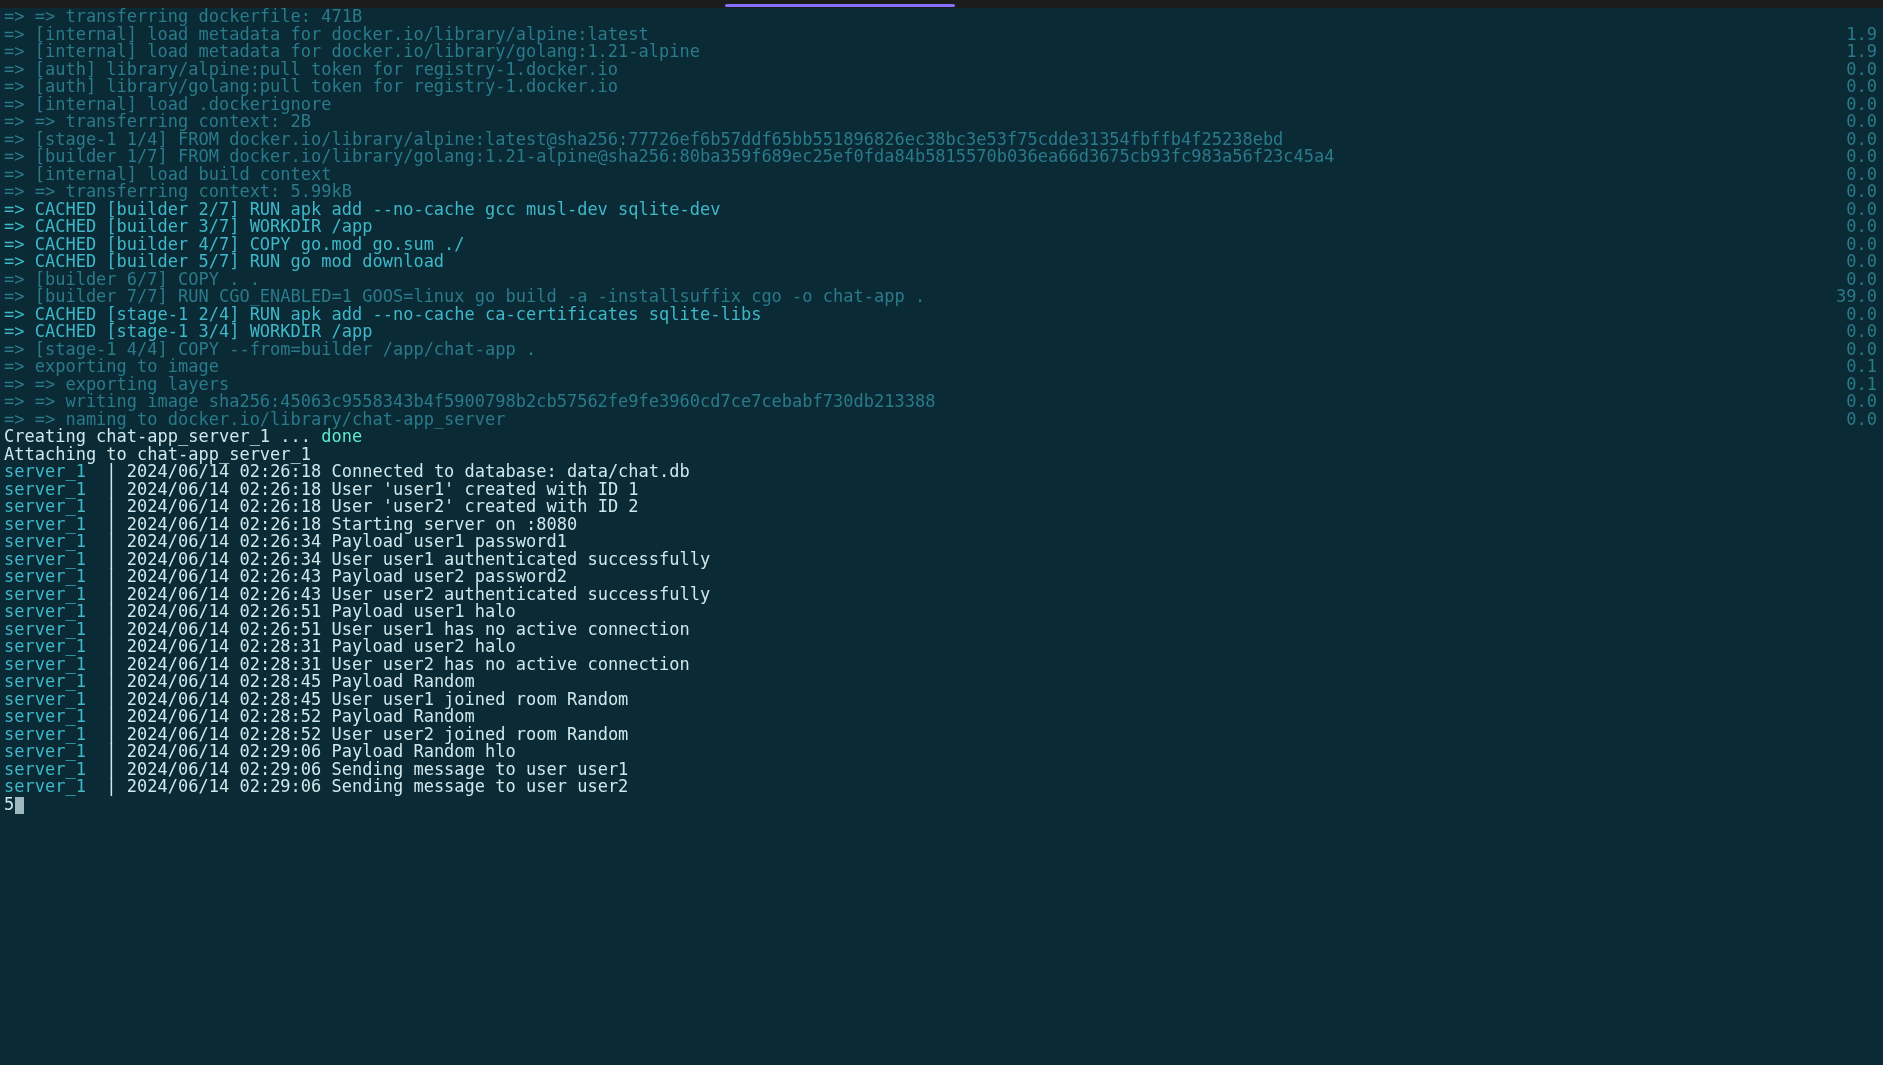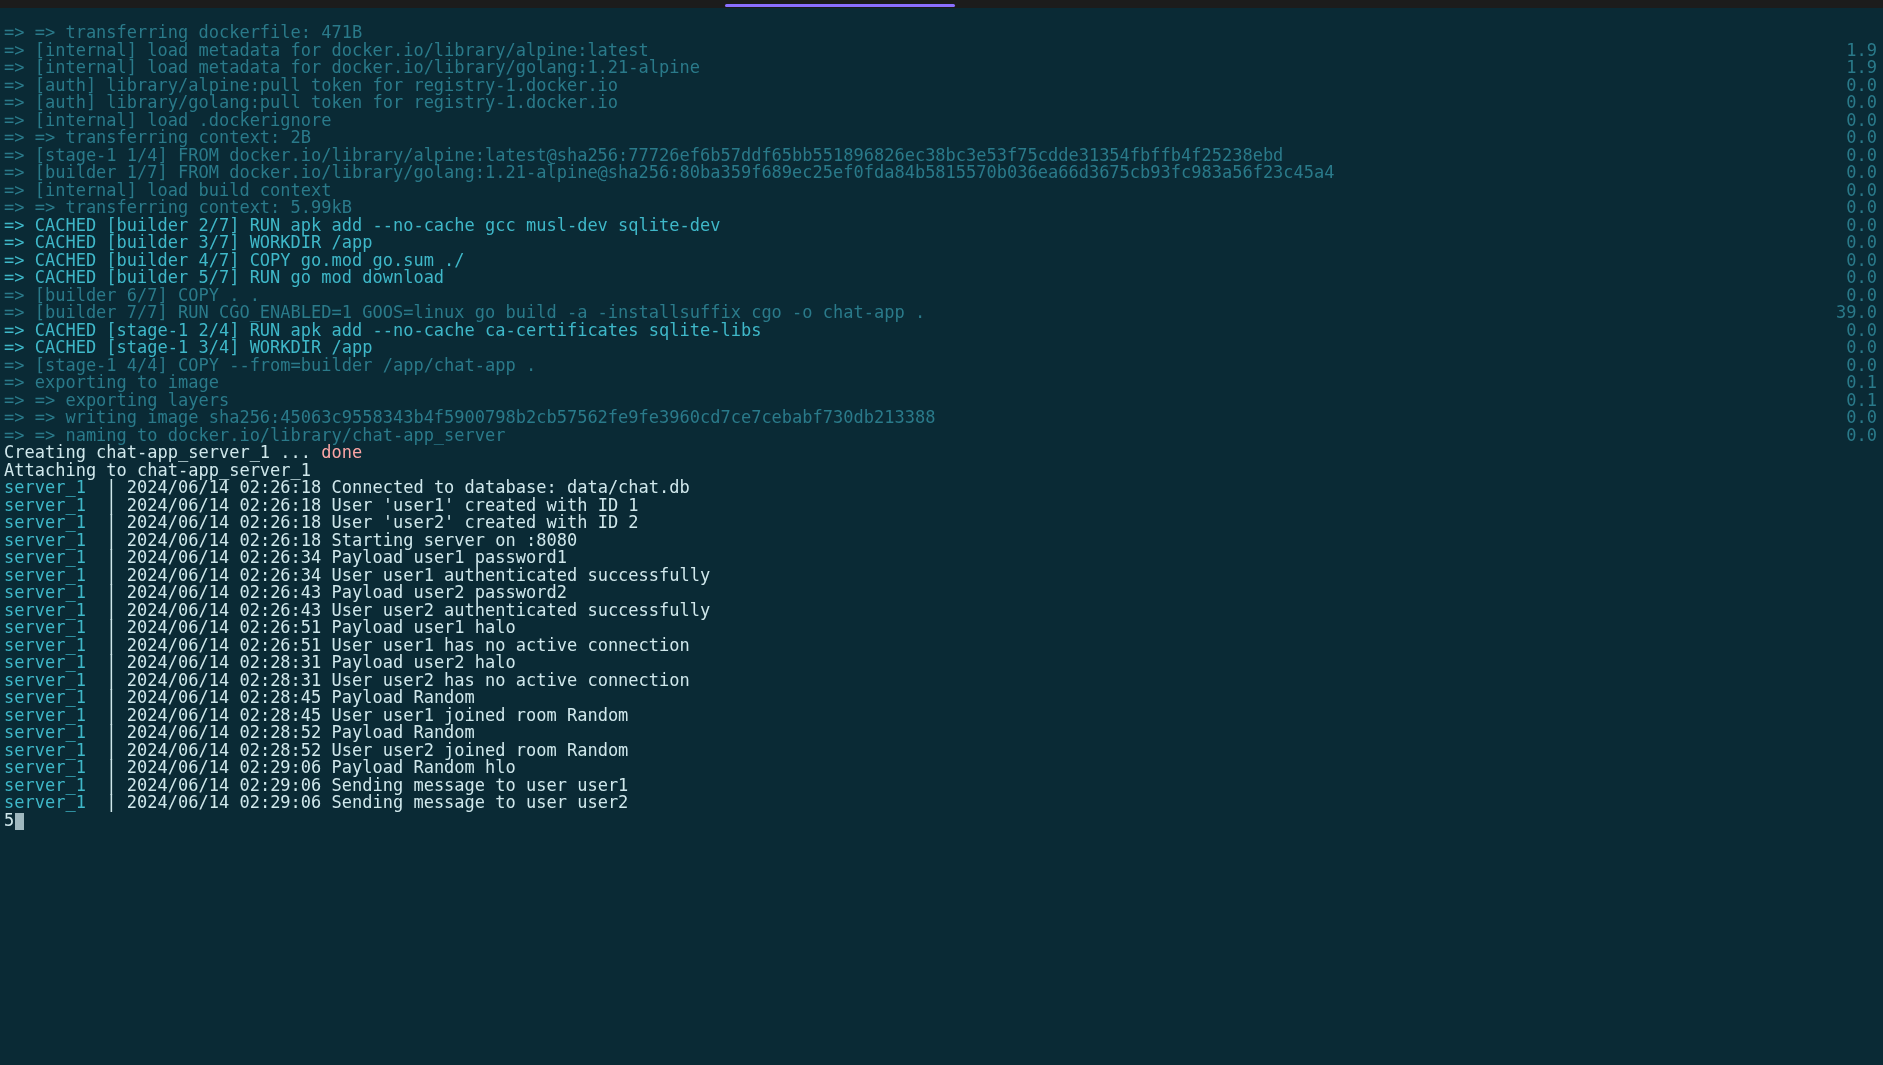--- a/index.html
+++ b/index.html
@@ -21,37 +21,37 @@
   .title-underline {
     position: absolute;
     top: 4px;
     left: 725px;
     width: 230px;
     height: 3px;
     background: #8a6fff;
     border-radius: 2px;
   }
   .term {
-    padding: 16px 4px 4px 4px;
+    padding: 0 4px 4px 4px;
     white-space: pre;
   }
   .line {
     display: flex;
     justify-content: space-between;
   }
   .left { flex: 0 0 auto; }
   .right {
     flex: 0 0 auto;
     color: #2a7a8a;
     padding-right: 2px;
   }
   .dim  { color: #2a7a8a; }   
   .cyan { color: #3fb8c9; }   
   .white{ color: #d0e8ec; }
-  .done { color: #fca5a5; }
+  .done { color: #5eead4; }
   .src  { color: #3fb8c9; }   
   .cursor {
     display: inline-block;
     width: 9px;
     height: 17px;
     background: #9fb8bf;
     vertical-align: text-bottom;
     margin-left: 1px;
   }
 </style>

